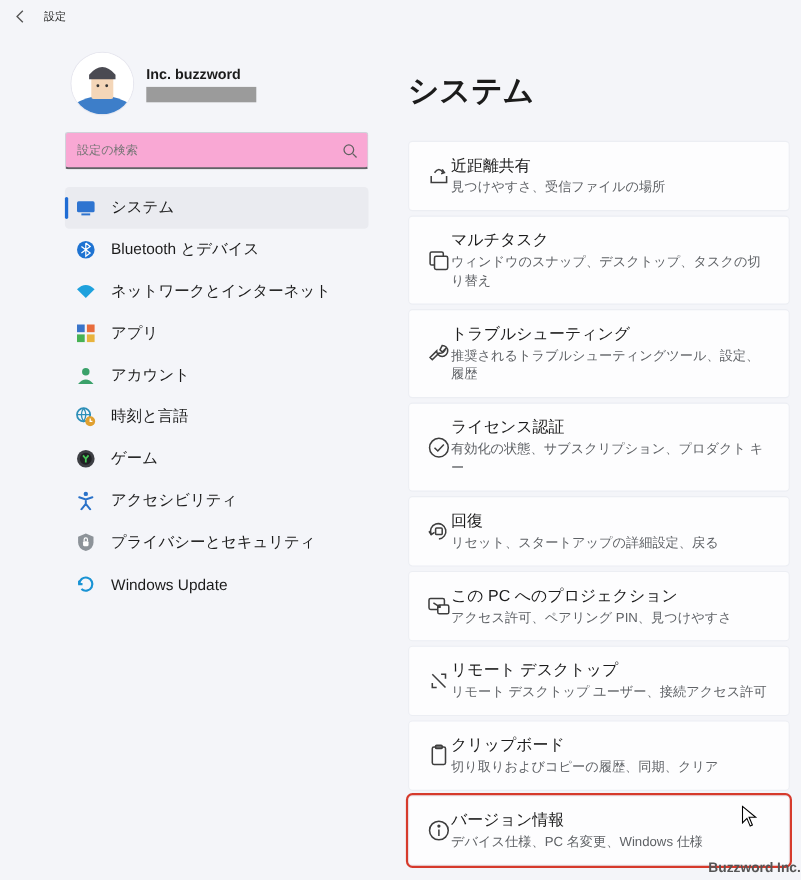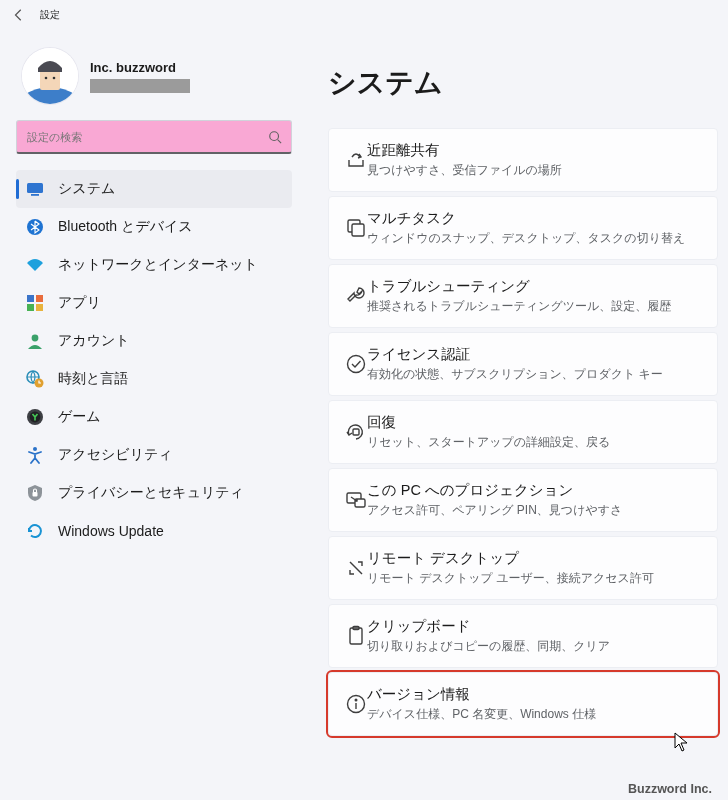--- a/index.html
+++ b/index.html
@@ -22,20 +22,21 @@
   }
   .titlebar .back { width: 14px; height: 14px; display:flex;align-items:center;justify-content:center; color:#555;}
   .titlebar .title { font-weight: 500; }
   .workspace {
     display: flex;
     height: calc(100% - 30px);
   }
   .sidebar {
     width: 300px;
     padding: 8px 8px 8px 16px;
+    margin-left: 43px;
   }
   .profile {
     display: flex;
     align-items: center;
     gap: 12px;
     padding: 10px 6px 14px 6px;
   }
   .avatar {
     width: 56px; height: 56px; border-radius: 50%;
     background: #fff;
@@ -110,21 +111,21 @@
     outline: 2px solid #d63a2c;
     outline-offset: 0;
   }
   .card .cicon {
     width: 22px; height:22px; color:#3e3e3e;
     display:flex;align-items:center;justify-content:center;flex-shrink:0;
   }
   .card .ctext .ctitle { font-size: 14.5px; }
   .card .ctext .csub { font-size: 12px; color:#5f6266; margin-top:2px;}
   .brand {
-    position:absolute; right:16px; bottom:4px; font-size:12.5px;
+    position:absolute; right:0; bottom:4px; font-size:12.5px;
     color:#555; font-weight:600;
   }
   .cursor {
     position:absolute; width:16px;height:22px; pointer-events:none;
   }
   svg { display:block; }
 </style>
 </head>
 <body>
 

